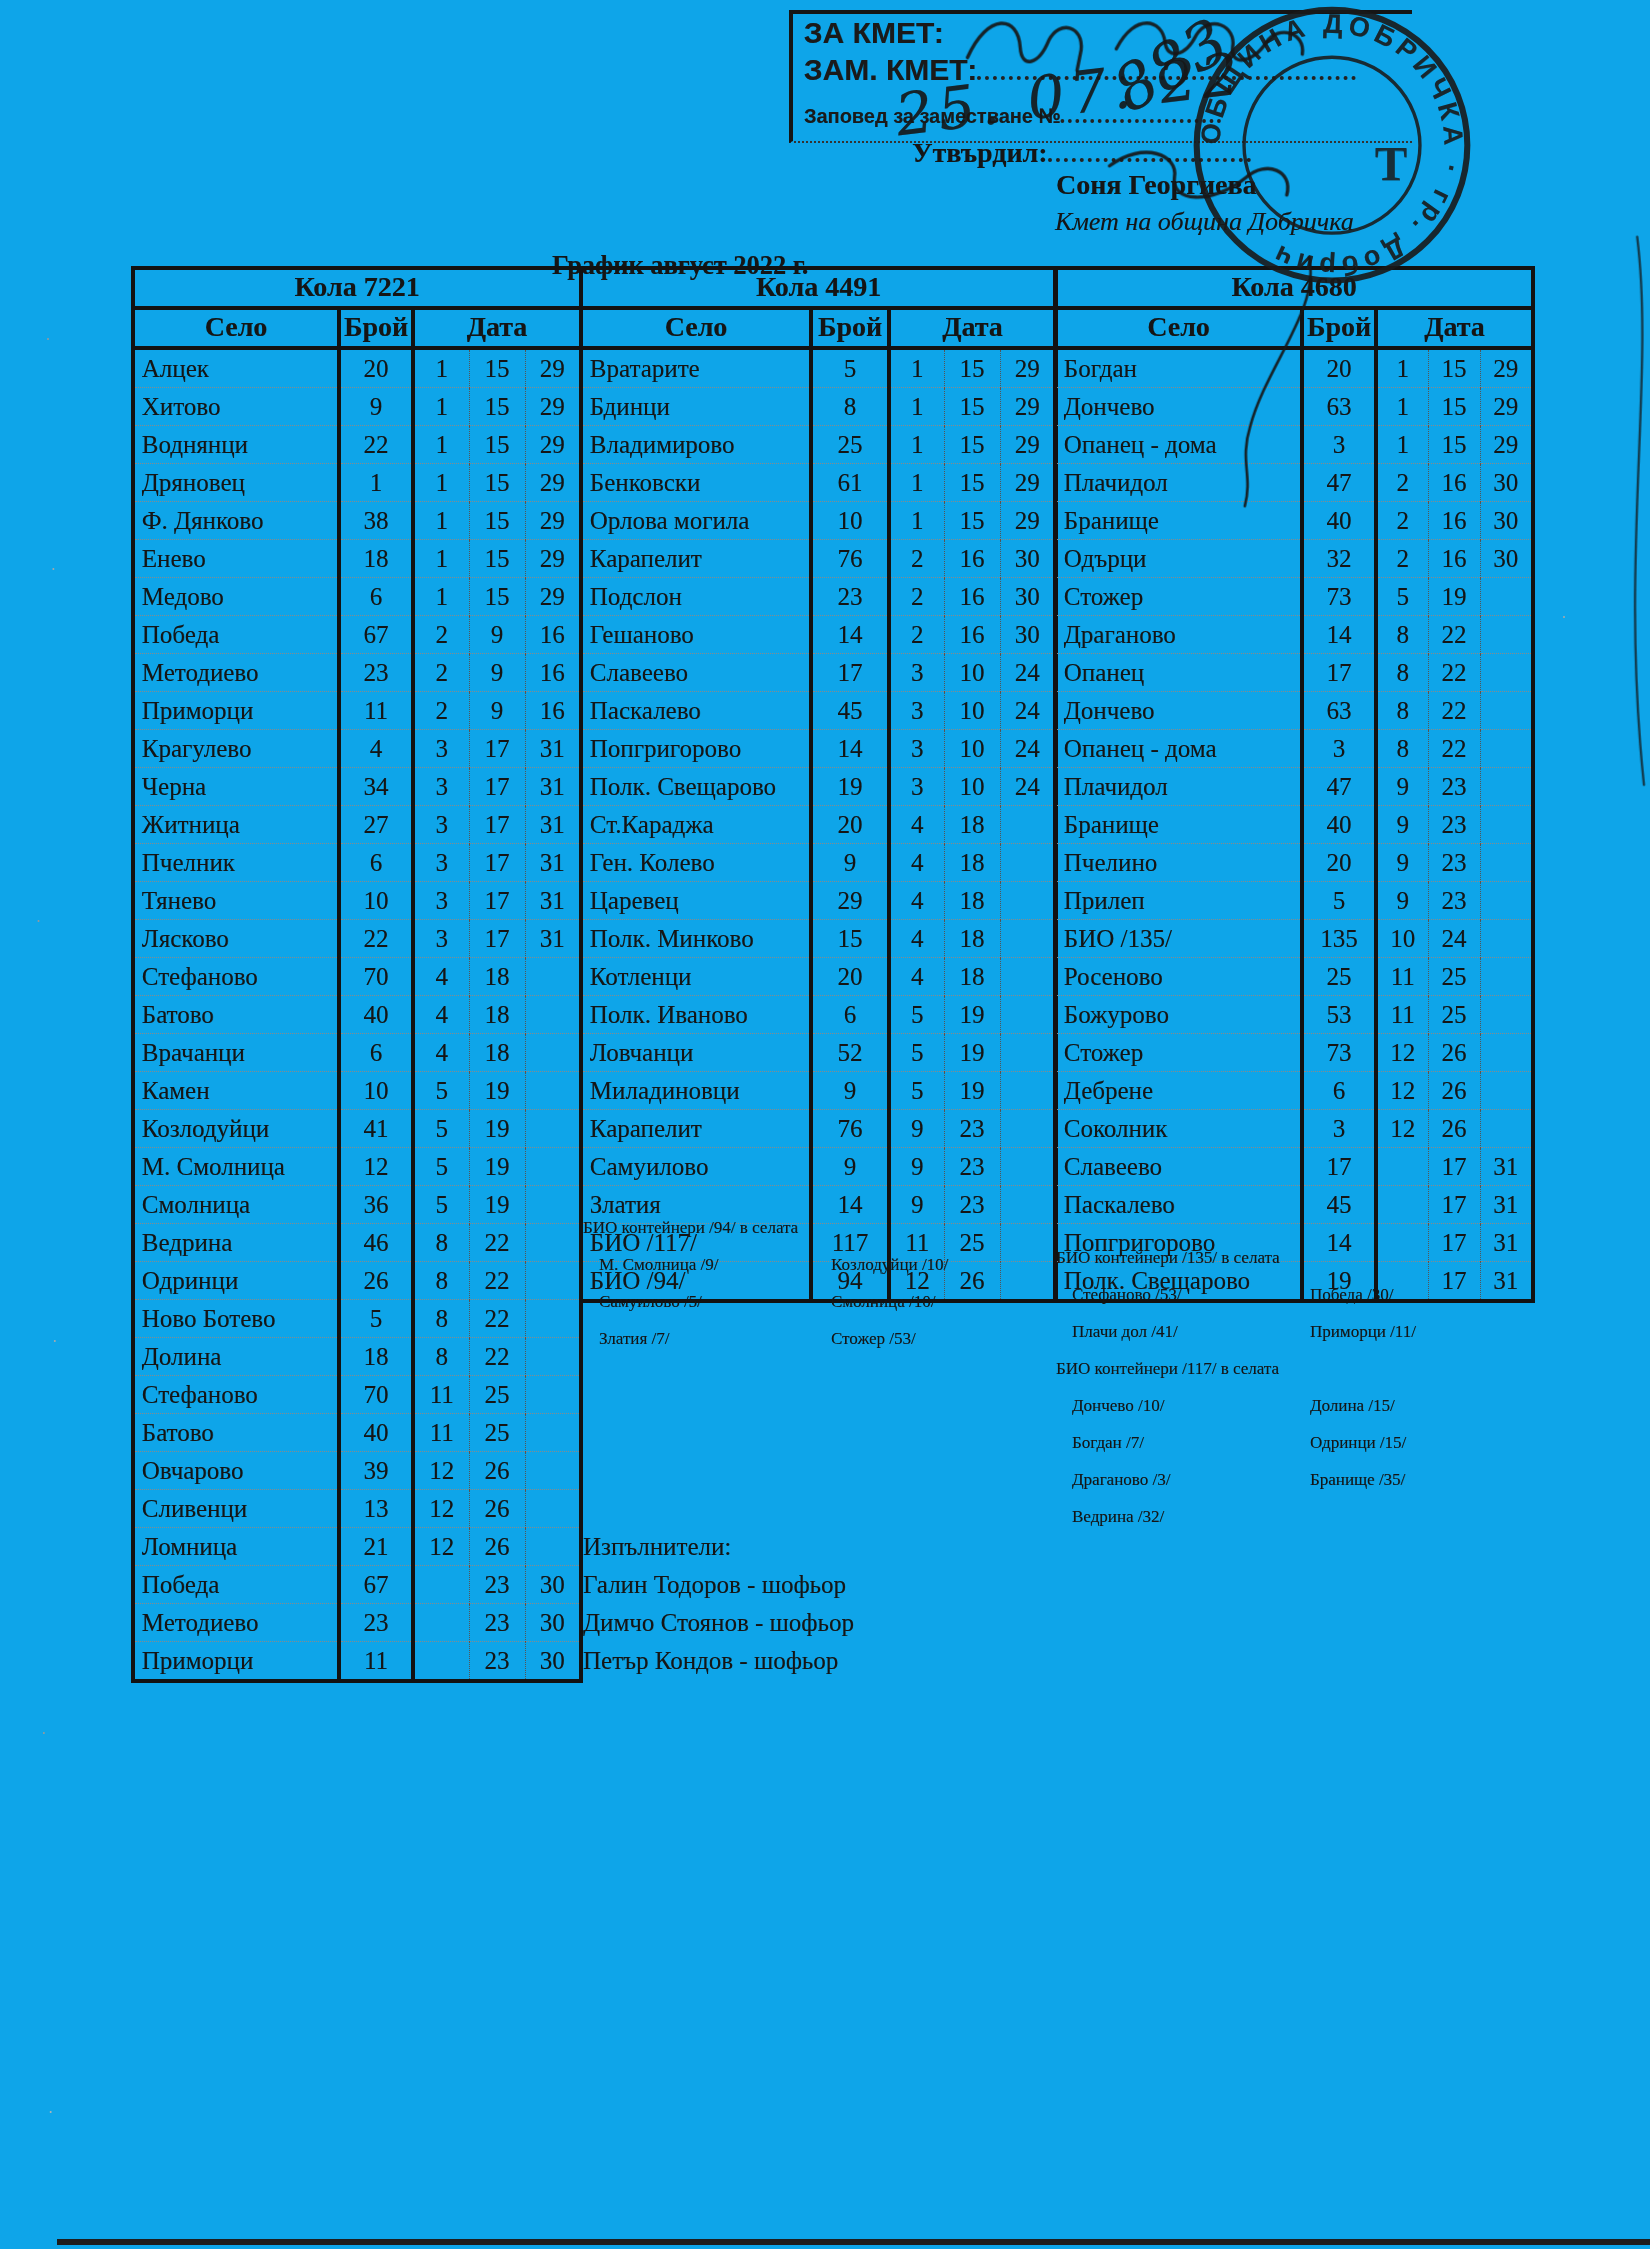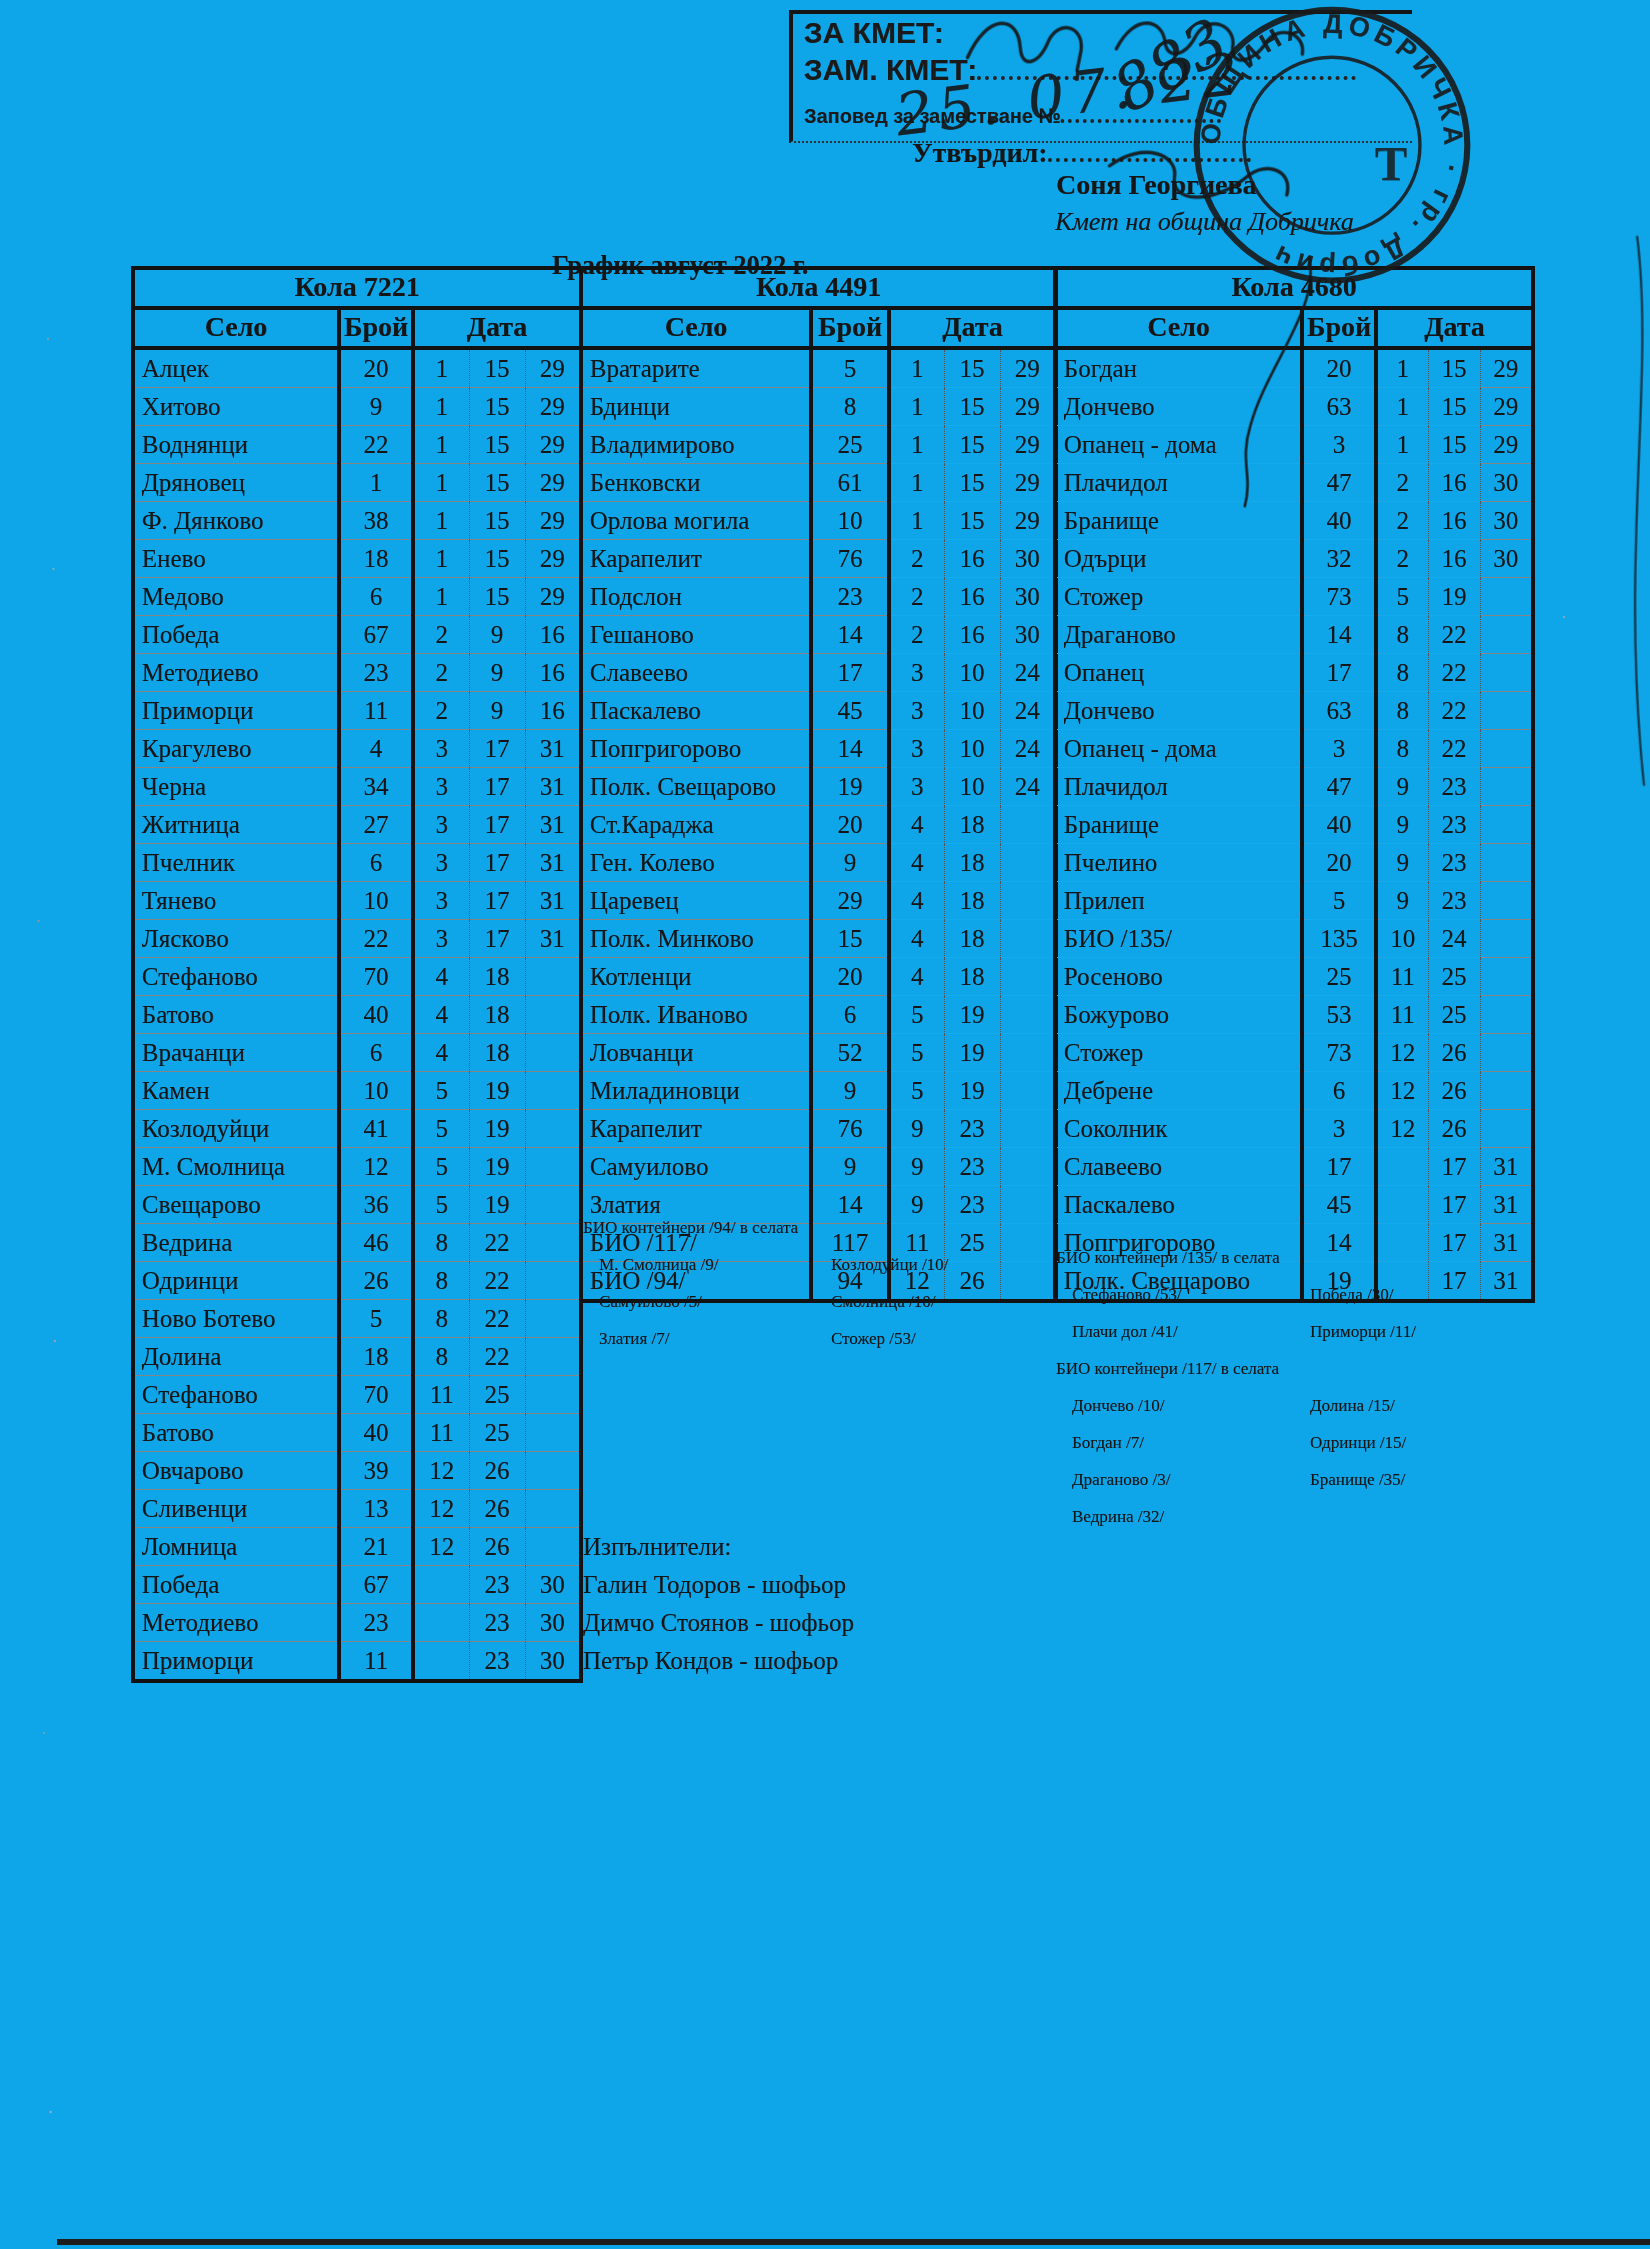--- a/index.html
+++ b/index.html
@@ -256,21 +256,21 @@
               <td class="d d3"></td>
             </tr>
             <tr>
               <td class="selo">М. Смолница</td>
               <td class="broj">12</td>
               <td class="d d1">5</td>
               <td class="d d2">19</td>
               <td class="d d3"></td>
             </tr>
             <tr>
-              <td class="selo">Свещарово</td>
+              <td class="selo">Смолница</td>
               <td class="broj">36</td>
               <td class="d d1">5</td>
               <td class="d d2">19</td>
               <td class="d d3"></td>
             </tr>
             <tr>
               <td class="selo">Ведрина</td>
               <td class="broj">46</td>
               <td class="d d1">8</td>
               <td class="d d2">22</td>

